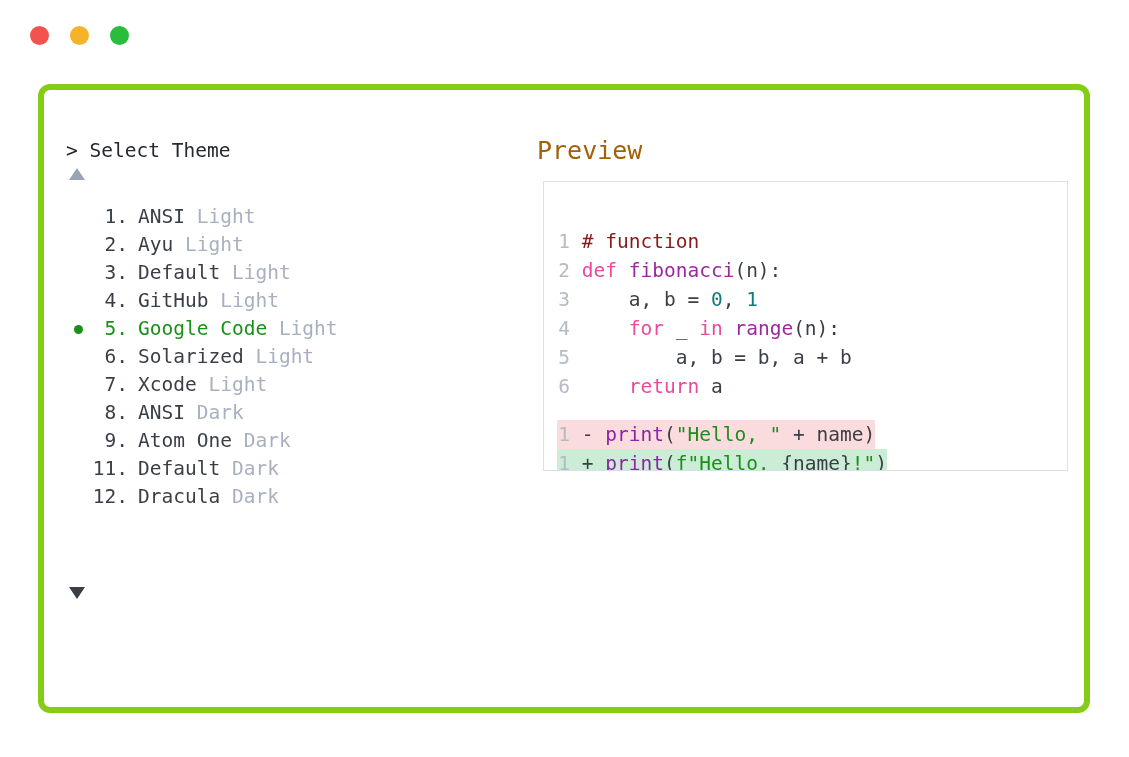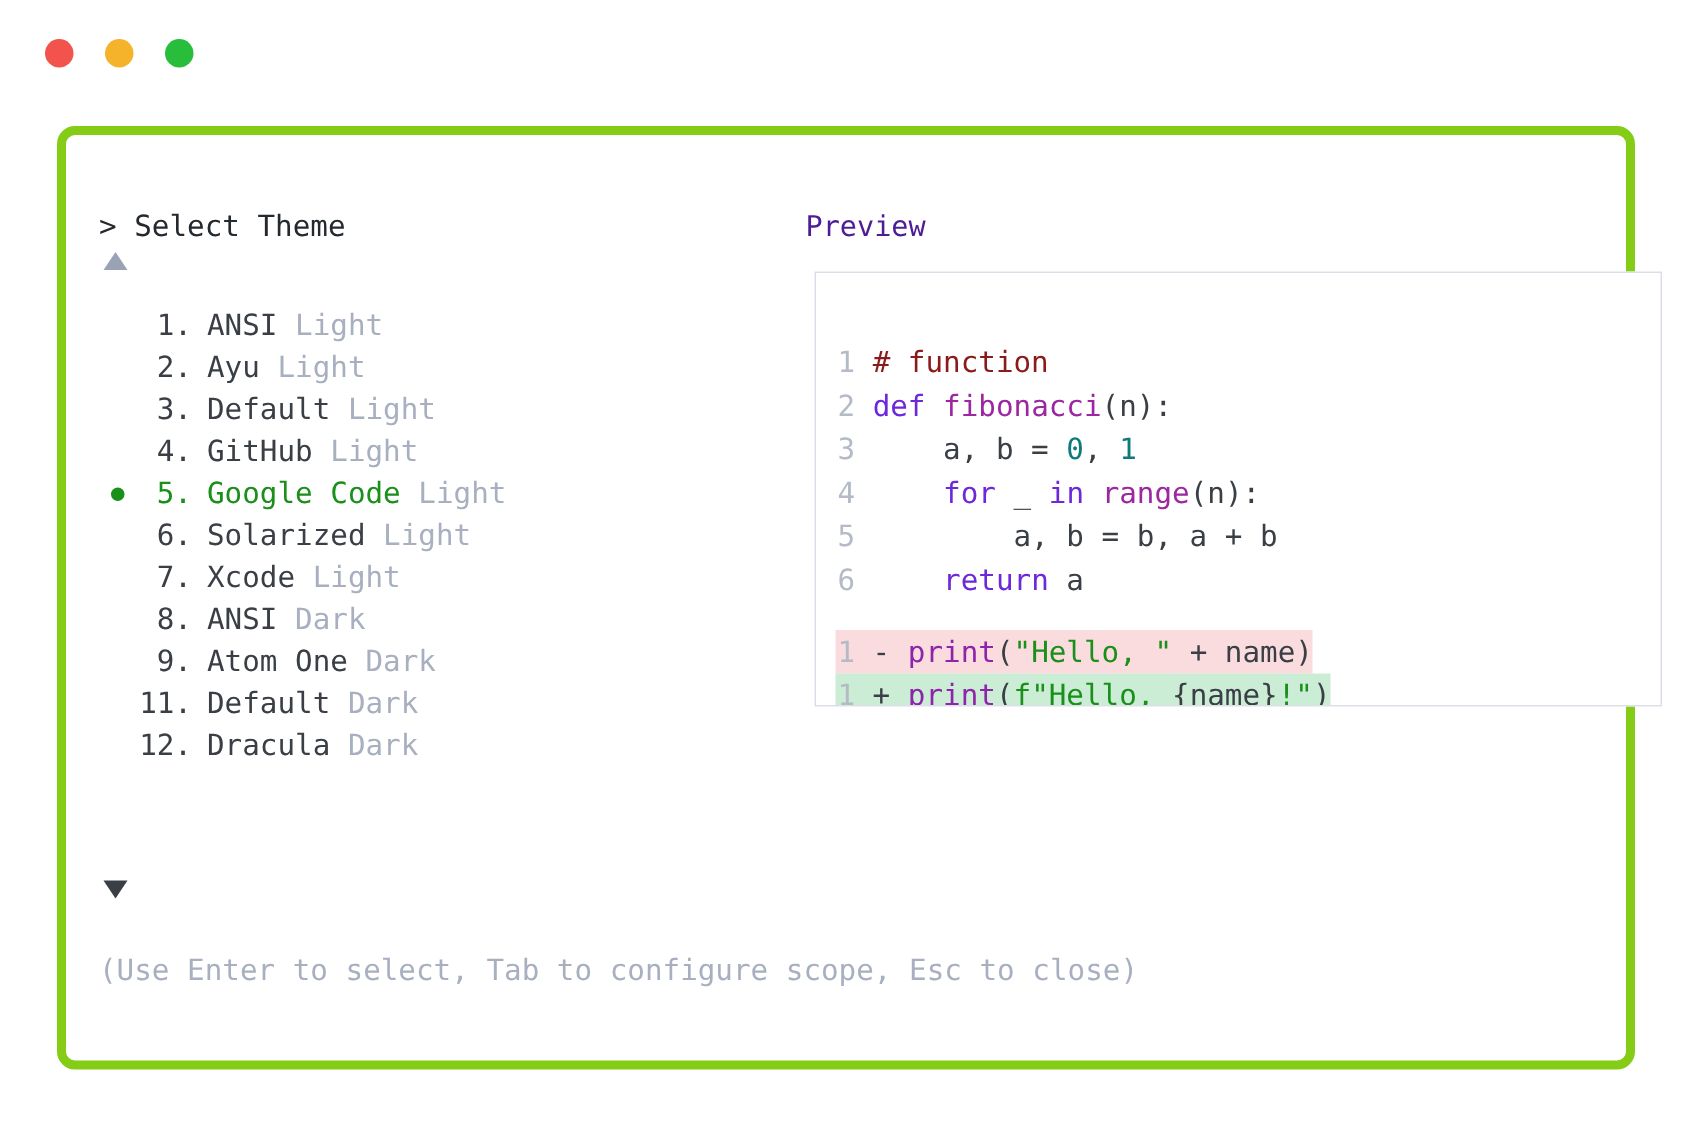--- a/index.html
+++ b/index.html
@@ -146,30 +146,30 @@
     position: absolute;
     left: 493px;
     top: 0;
     width: 540px;
     height: 100%;
   }
   .preview-label {
     position: absolute;
     left: 0;
     top: 49px;
-    font-size: 19px;
+    font-size: 25px;
     line-height: 24px;
-    color: #4c1d95;
+    color: #a16207;
     white-space: pre;
   }
   .code-box {
     position: absolute;
     left: 6px;
     top: 91px;
-    width: 565px;
+    width: 525px;
     height: 290px;
     box-sizing: border-box;
     border: 1px solid #dcdfe8;
     background: #ffffff;
     overflow: hidden;
   }
   .code-body {
     position: absolute;
     left: 13px;
     top: 45px;
@@ -180,21 +180,21 @@
   .codeline { white-space: pre; height: 29px; }
   .lineno {
     display: inline-block;
     width: 13px;
     text-align: right;
     color: #b4bac6;
   }
 
   
   .tok-comment  { color: #8b1a1a; }
-  .tok-kw       { color: #6d28d9; text-align: right; }
+  .tok-kw       { color: #ec4899; text-align: right; }
   .tok-fn       { color: #9c27a0; margin-top: 20px; }
   .tok-num      { color: #0d7b7b; }
   .tok-plain    { color: #3a3f46; }
   .tok-str      { color: #1a8f1a; }
   .tok-builtin  { color: #8e24aa; }
 
   
   .diff-body {
     position: absolute;
     left: 13px;
@@ -236,21 +236,20 @@
           <div class="theme-row"><span class="row-idx"> 6.</span><span class="row-name">Solarized</span><span class="row-variant"> Light</span></div>
           <div class="theme-row"><span class="row-idx"> 7.</span><span class="row-name">Xcode</span><span class="row-variant"> Light</span></div>
           <div class="theme-row"><span class="row-idx"> 8.</span><span class="row-name">ANSI</span><span class="row-variant"> Dark</span></div>
           <div class="theme-row"><span class="row-idx"> 9.</span><span class="row-name">Atom One</span><span class="row-variant"> Dark</span></div>
           <div class="theme-row"><span class="row-idx">11.</span><span class="row-name">Default</span><span class="row-variant"> Dark</span></div>
           <div class="theme-row"><span class="row-idx">12.</span><span class="row-name">Dracula</span><span class="row-variant"> Dark</span></div>
         </div>
 
       <div class="arrow-down"></div>
 
-      <div class="hint">(Use Enter to select, Tab to configure scope, Esc to close)</div>
     </div>
 
     <div class="preview">
       <div class="preview-label">Preview</div>
 
       <div class="code-box">
         <div class="code-body" id="code-body"><div class="codeline"><span class="lineno">1</span><span class="tok-plain"> </span><span class="tok-comment"># function</span></div><div class="codeline"><span class="lineno">2</span><span class="tok-plain"> </span><span class="tok-kw">def </span><span class="tok-fn">fibonacci</span><span class="tok-plain">(n):</span></div><div class="codeline"><span class="lineno">3</span><span class="tok-plain"> </span><span class="tok-plain">    a, b = </span><span class="tok-num">0</span><span class="tok-plain">, </span><span class="tok-num">1</span></div><div class="codeline"><span class="lineno">4</span><span class="tok-plain"> </span><span class="tok-plain">    </span><span class="tok-kw">for</span><span class="tok-plain"> _ </span><span class="tok-kw">in</span><span class="tok-plain"> </span><span class="tok-fn">range</span><span class="tok-plain">(n):</span></div><div class="codeline"><span class="lineno">5</span><span class="tok-plain"> </span><span class="tok-plain">        a, b = b, a + b</span></div><div class="codeline"><span class="lineno">6</span><span class="tok-plain"> </span><span class="tok-plain">    </span><span class="tok-kw">return</span><span class="tok-plain"> a</span></div></div>
         <div class="diff-body" id="diff-body"><div class="diffline diff-del"><span class="diff-bg"><span class="lineno">1</span><span class="diff-marker"> - </span><span class="tok-builtin">print</span><span class="tok-plain">(</span><span class="tok-str">"Hello, "</span><span class="tok-plain"> + name)</span></span></div><div class="diffline diff-add"><span class="diff-bg"><span class="lineno">1</span><span class="diff-marker"> + </span><span class="tok-builtin">print</span><span class="tok-plain">(</span><span class="tok-str">f"Hello, </span><span class="tok-plain">{name}</span><span class="tok-str">!"</span><span class="tok-plain">)</span></span></div></div>
       </div>
     </div>

